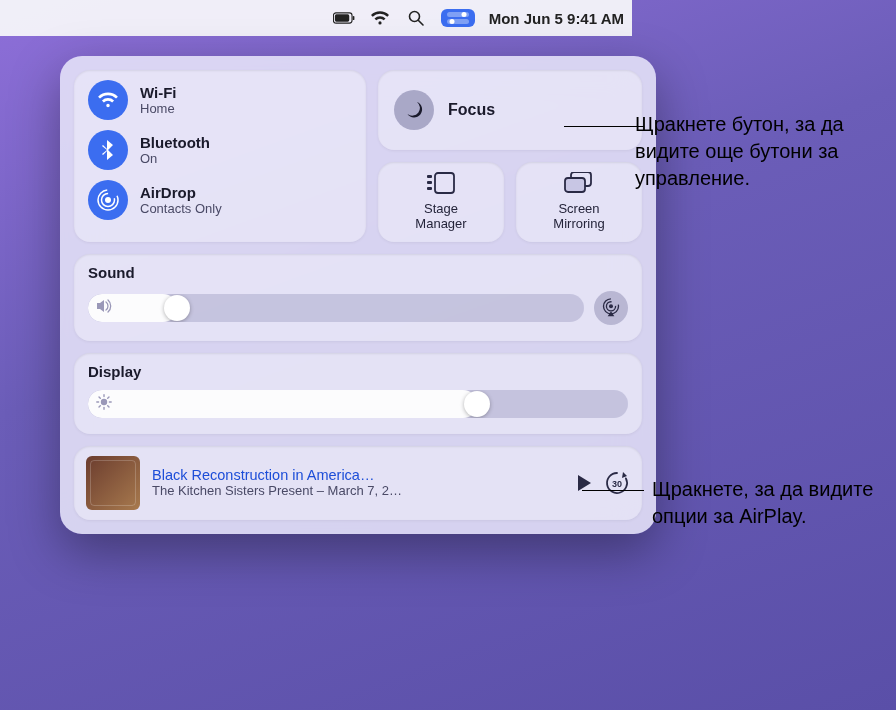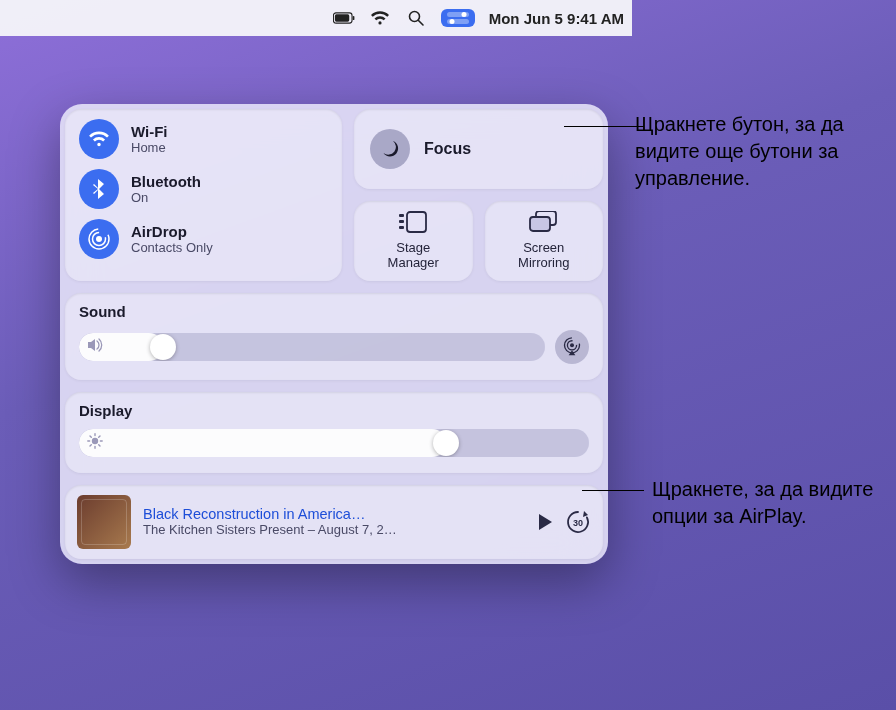--- a/index.html
+++ b/index.html
@@ -35,27 +35,26 @@
     padding: 3px 6px;
     display:flex; align-items:center; justify-content:center;
   }
   .menubar .datetime { font-weight: 700; }
 
   
   .cc {
     position: absolute;
     top: 56px;
     left: 60px;
-    width: 548px;
+    width: 596px;
     background: rgba(230,228,248,0.88);
     border-radius: 22px;
     box-shadow: 0 18px 50px rgba(0,0,0,0.35);
-    padding: 5px;
+    padding: 14px;
     backdrop-filter: blur(20px);
-    margin-top: 48px;
   }
   .cc-row { display:flex; gap:12px; }
   .tile {
     background: rgba(255,255,255,0.35);
     border-radius: 16px;
     box-shadow: 0 1px 2px rgba(0,0,0,0.08) inset, 0 1px 3px rgba(0,0,0,0.06);
   }
   .net-tile {
     flex: 1;
     padding: 10px 14px;
@@ -306,21 +305,21 @@
           </svg>
       </span>
       <div class="slider-knob" id="disp-knob" style="left: calc(72% - 13px);"></div>
     </div>
   </div>
 
   <div class="tile np-tile">
     <div class="np-art"></div>
     <div class="np-text">
       <div class="t">Black Reconstruction in America…</div>
-      <div class="s">The Kitchen Sisters Present – August 7, 2…</div>
+      <div class="s">The Kitchen Sisters Present – March 7, 2…</div>
     </div>
     <div class="np-controls">
       <span class="ctl">
         <svg width="16" height="18" viewBox="0 0 16 18">
             <path d="M2 1l13 8-13 8z" fill="#2a2a45"></path>
           </svg>
       </span>
       <span class="ctl">
         <svg width="26" height="26" viewBox="0 0 26 26">
             <path d="M13 3a10 10 0 108.9 5.4" fill="none" stroke="#2a2a45" stroke-width="1.8" stroke-linecap="round"></path>

